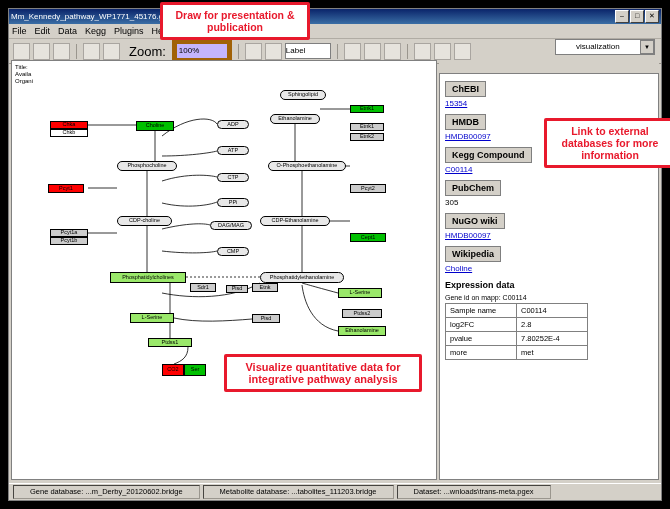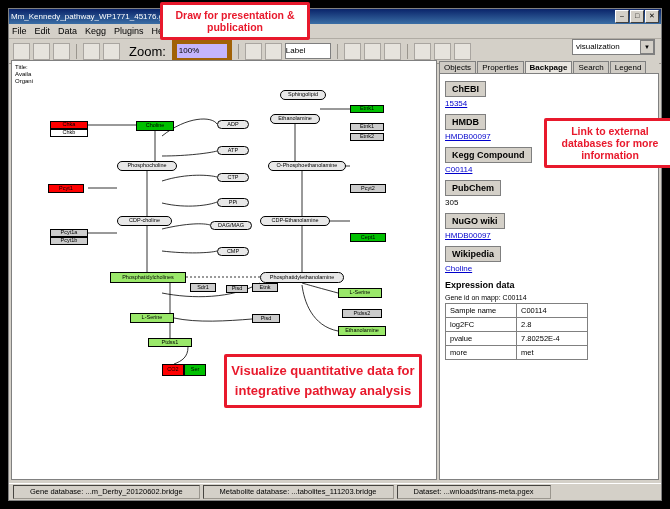--- a/index.html
+++ b/index.html
@@ -10,21 +10,21 @@
   .tb-btns{display:flex;gap:1px;}
   .tb-btn{width:12px;height:11px;background:#d4d0c8;border:1px solid #fff;border-right-color:#404040;border-bottom-color:#404040;font-size:7px;line-height:9px;text-align:center;color:#000;}
   .menubar{height:14px;background:#d4d0c8;display:flex;align-items:center;font-size:9px;padding-left:3px;gap:8px;border-bottom:1px solid #b0aca4;}
   .menubar span{color:#000;}
   .toolbar{height:20px;background:#d4d0c8;display:flex;align-items:center;gap:3px;padding:2px 4px;border-bottom:1px solid #9a968e;}
   .tbi{width:15px;height:15px;background:#e6e3dd;border:1px solid #a9a5a0;display:inline-block;}
   .zoomlabel{font-size:13px;margin-left:6px;margin-right:3px;}
   .zoombox{width:48px;height:14px;background:#c4b5fd;border:5px solid #a16207;font-size:8px;line-height:14px;padding-left:2px;}
   .sep{width:1px;height:15px;background:#9a968e;margin:0 3px;}
   .labelbox{width:44px;height:14px;background:#fff;border:1px solid #7f7f7f;font-size:8px;line-height:14px;padding-left:0;}
-  .viscombo{position:absolute;right:6px;top:30px;width:78px;height:14px;background:#fff;border:1px solid #7f7f7f;font-size:8px;line-height:14px;padding-left:3px;}
+  .viscombo{position:absolute;right:6px;top:30px;width:78px;height:14px;background:#fff;border:1px solid #7f7f7f;font-size:8px;line-height:14px;padding-left:20px;}
   .viscombo .arrow{position:absolute;right:0;top:0;width:12px;height:12px;background:#d4d0c8;border:1px solid #808080;text-align:center;font-size:6px;line-height:12px;}
   .body{position:absolute;left:0;top:49px;right:0;bottom:18px;display:flex;}
   .canvaswrap{position:relative;width:424px;background:#fff;border:1px solid #808080;margin:2px;overflow:hidden;}
   .metapanel{position:absolute;left:3px;top:3px;font-size:6px;color:#000;line-height:7px;}
   .sidepanel{position:relative;flex:1;margin:2px 2px 2px 0;background:#d4d0c8;}
   .tabs{display:flex;font-size:8px;height:13px;align-items:flex-end;}
   .tab{padding:1px 4px;background:#cfcbc4;border:1px solid #808080;border-bottom:none;margin-right:1px;}
   .tab.active{background:#e9e6e0;font-weight:bold;}
   .sidebody{position:absolute;left:0;top:13px;right:0;bottom:0;background:#fff;border:1px solid #808080;overflow:hidden;padding:4px 5px;box-sizing:border-box;}
   .dbhead{display:inline-block;background:#d4d0c8;border:1px solid #7f7f7f;font-size:9px;font-weight:bold;padding:2px 6px;margin:3px 0 2px 0;}
@@ -36,21 +36,21 @@
   table.expr td{border:1px solid #808080;padding:1px 4px;height:11px;}
   table.expr td.k{width:62px;}
   table.expr td.v{width:62px;}
   .statusbar{position:absolute;left:0;right:0;bottom:0;height:16px;background:#d4d0c8;border-top:1px solid #fff;display:flex;align-items:center;font-size:7.5px;padding-left:4px;}
   .statusbar .cell{border:1px inset #9a968e;padding:0 16px;height:12px;line-height:12px;background:#d4d0c8;margin-right:3px;}
   
   .callout{position:absolute;background:#fff;border:3px solid #e8192c;color:#e8192c;font-weight:bold;text-align:center;border-radius:2px;}
   .co1{left:160px;top:2px;width:140px;padding:4px 2px;font-size:10.5px;line-height:12px;}
   .co2{left:24px;top:68px;width:150px;padding:4px 2px;font-size:10.5px;line-height:12px;}
   .co3{left:544px;top:118px;width:122px;padding:4px 2px;font-size:10.5px;line-height:12px;}
-  .co4{left:224px;top:354px;width:188px;padding:4px 2px;font-size:13px;line-height:20px;}
+  .co4{left:224px;top:354px;width:188px;padding:4px 2px;font-size:11px;line-height:12px;}
   .co5{left:24px;top:418px;width:292px;padding:6px 2px;font-size:16px;line-height:18px;font-style:italic;}
   
   .node{position:absolute;font-size:5.5px;text-align:center;border:1px solid #000;box-sizing:border-box;color:#000;line-height:1;display:flex;align-items:center;justify-content:center;}
   .metab{border-radius:9px;background:#e8e8e8;}
   .gene{background:#cccccc;}
   .green{background:#00c000;}
   .lime{background:#9ae86a;}
   .red{background:#ff0000;}
   .white{background:#ffffff;}
   svg.edges{position:absolute;left:0;top:0;width:424px;height:430px;}
@@ -178,27 +178,20 @@
           <div class="node lime" style="left: 118px; top: 252px; width: 44px; height: 10px;">L-Serine</div>
           <div class="node gene" style="left: 240px; top: 253px; width: 28px; height: 9px;">Pisd</div>
           <div class="node lime" style="left: 136px; top: 277px; width: 44px; height: 9px;">Ptdss1</div>
           <div class="node red" style="left: 150px; top: 303px; width: 22px; height: 12px;">CO2</div>
           <div class="node green" style="left: 172px; top: 303px; width: 22px; height: 12px;">Ser</div>
         </div>
       <div class="callout co5">Share on Wikipathways.org</div>
     </div>
 
     <div class="sidepanel">
-      <div class="tabs">
-        <div class="tab">Objects</div>
-        <div class="tab">Properties</div>
-        <div class="tab active">Backpage</div>
-        <div class="tab">Search</div>
-        <div class="tab">Legend</div>
-      </div>
       <div class="sidebody">
         <div class="dbhead">ChEBI</div>
         <a class="dblink" href="#">15354</a>
         <div class="dbhead">HMDB</div>
         <a class="dblink" href="#">HMDB00097</a>
         <div class="dbhead">Kegg Compound</div>
         <a class="dblink" href="#">C00114</a>
         <div class="dbhead">PubChem</div>
         <div class="dbplain">305</div>
         <div class="dbhead">NuGO wiki</div>

